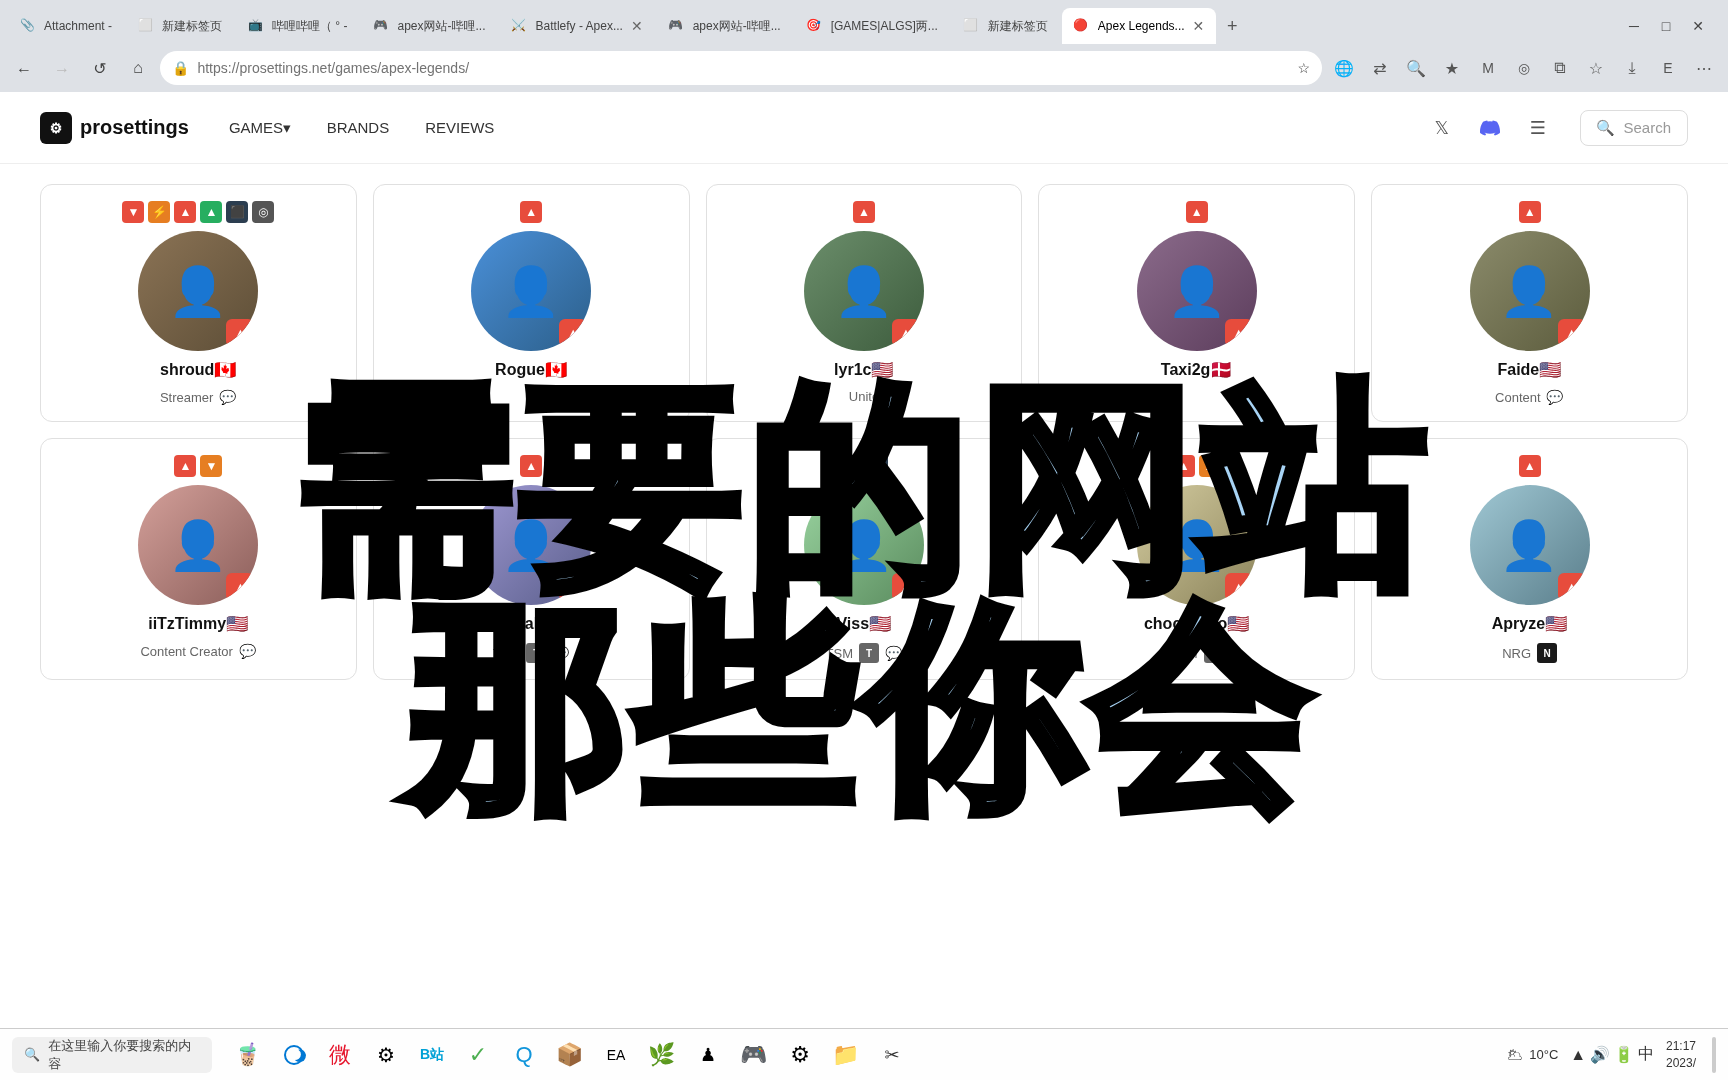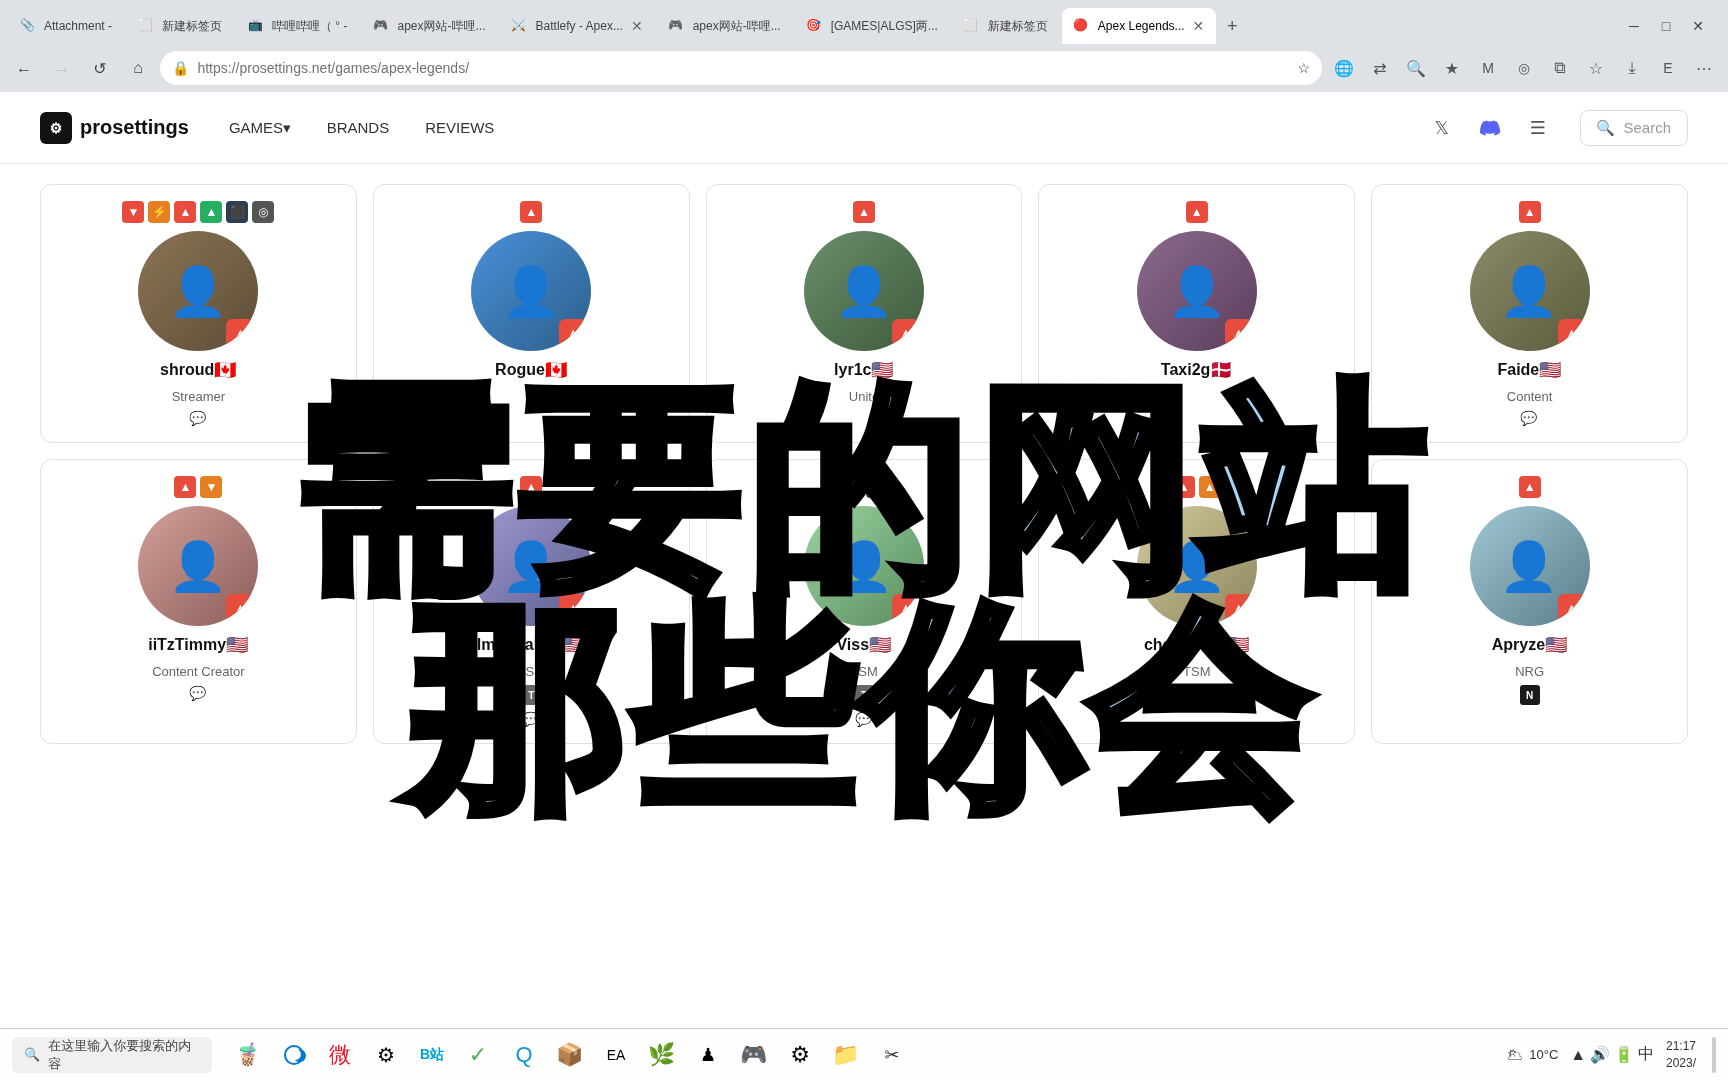--- a/index.html
+++ b/index.html
@@ -339,21 +339,20 @@
     .badge-orange { background: #e67e22; color: #fff; }
     .badge-green { background: #27ae60; color: #fff; }
     .badge-dark { background: #2c3e50; color: #fff; }
 
     .player-team {
       font-size: 13px;
       color: #666;
       display: flex;
       align-items: center;
       gap: 6px;
-      flex-direction: column;
     }
 
     .team-logo {
       width: 20px;
       height: 20px;
       border-radius: 3px;
       background: #666;
       display: flex;
       align-items: center;
       justify-content: center;

